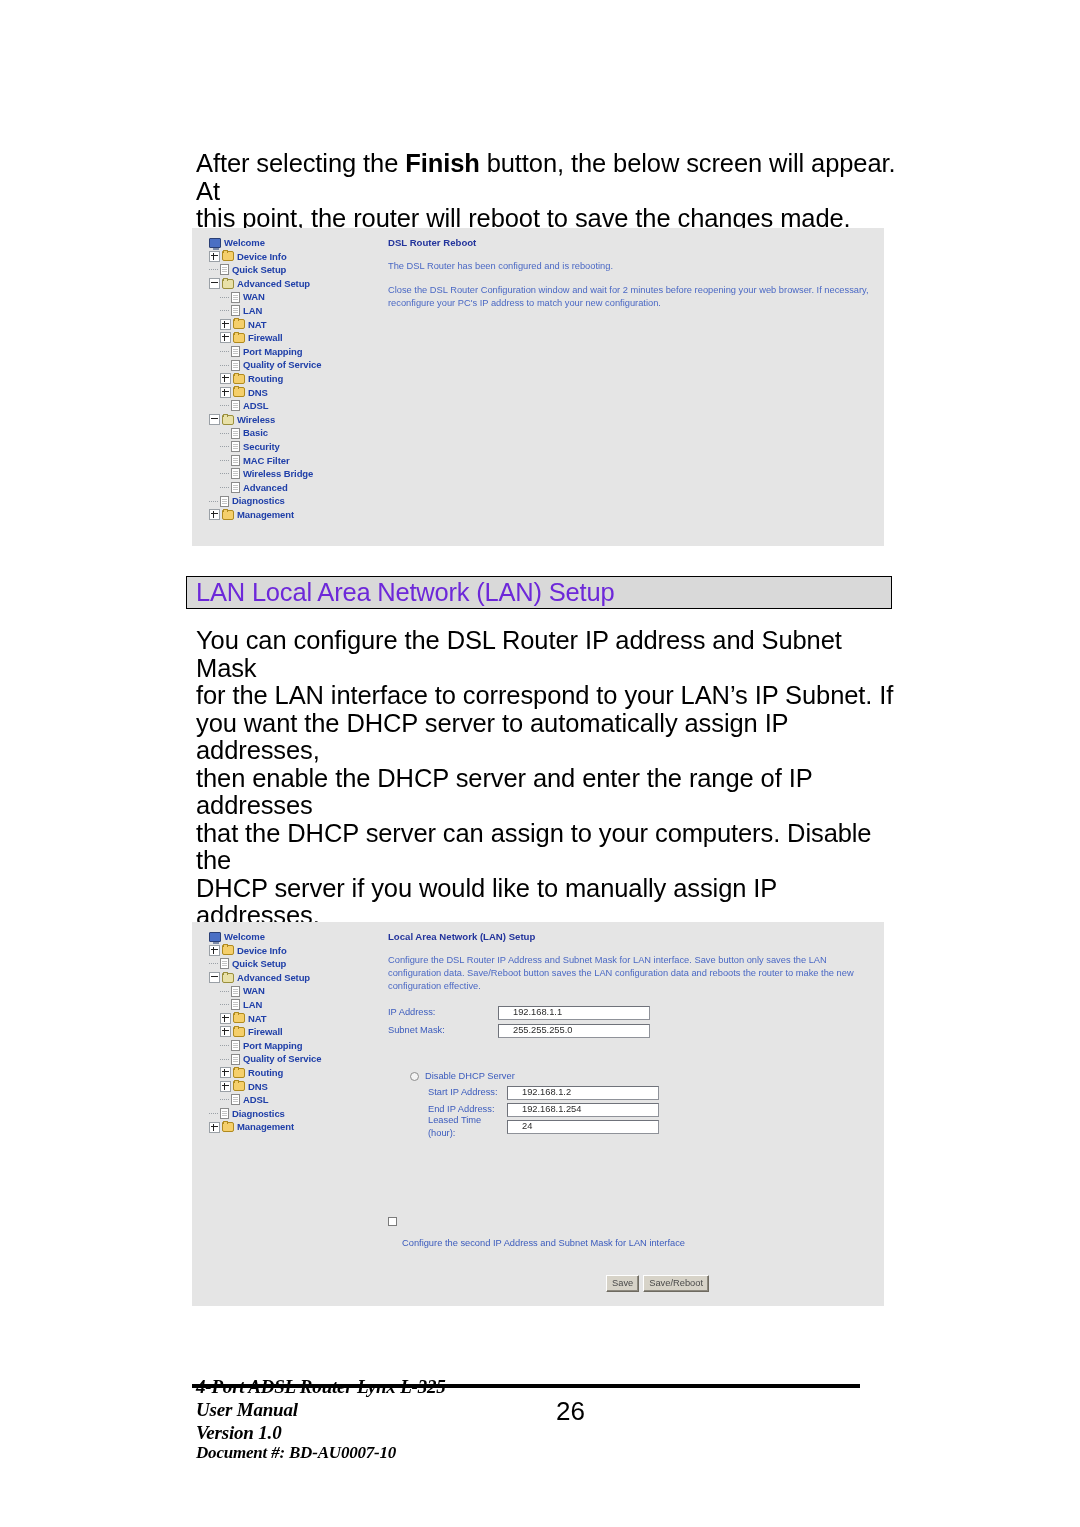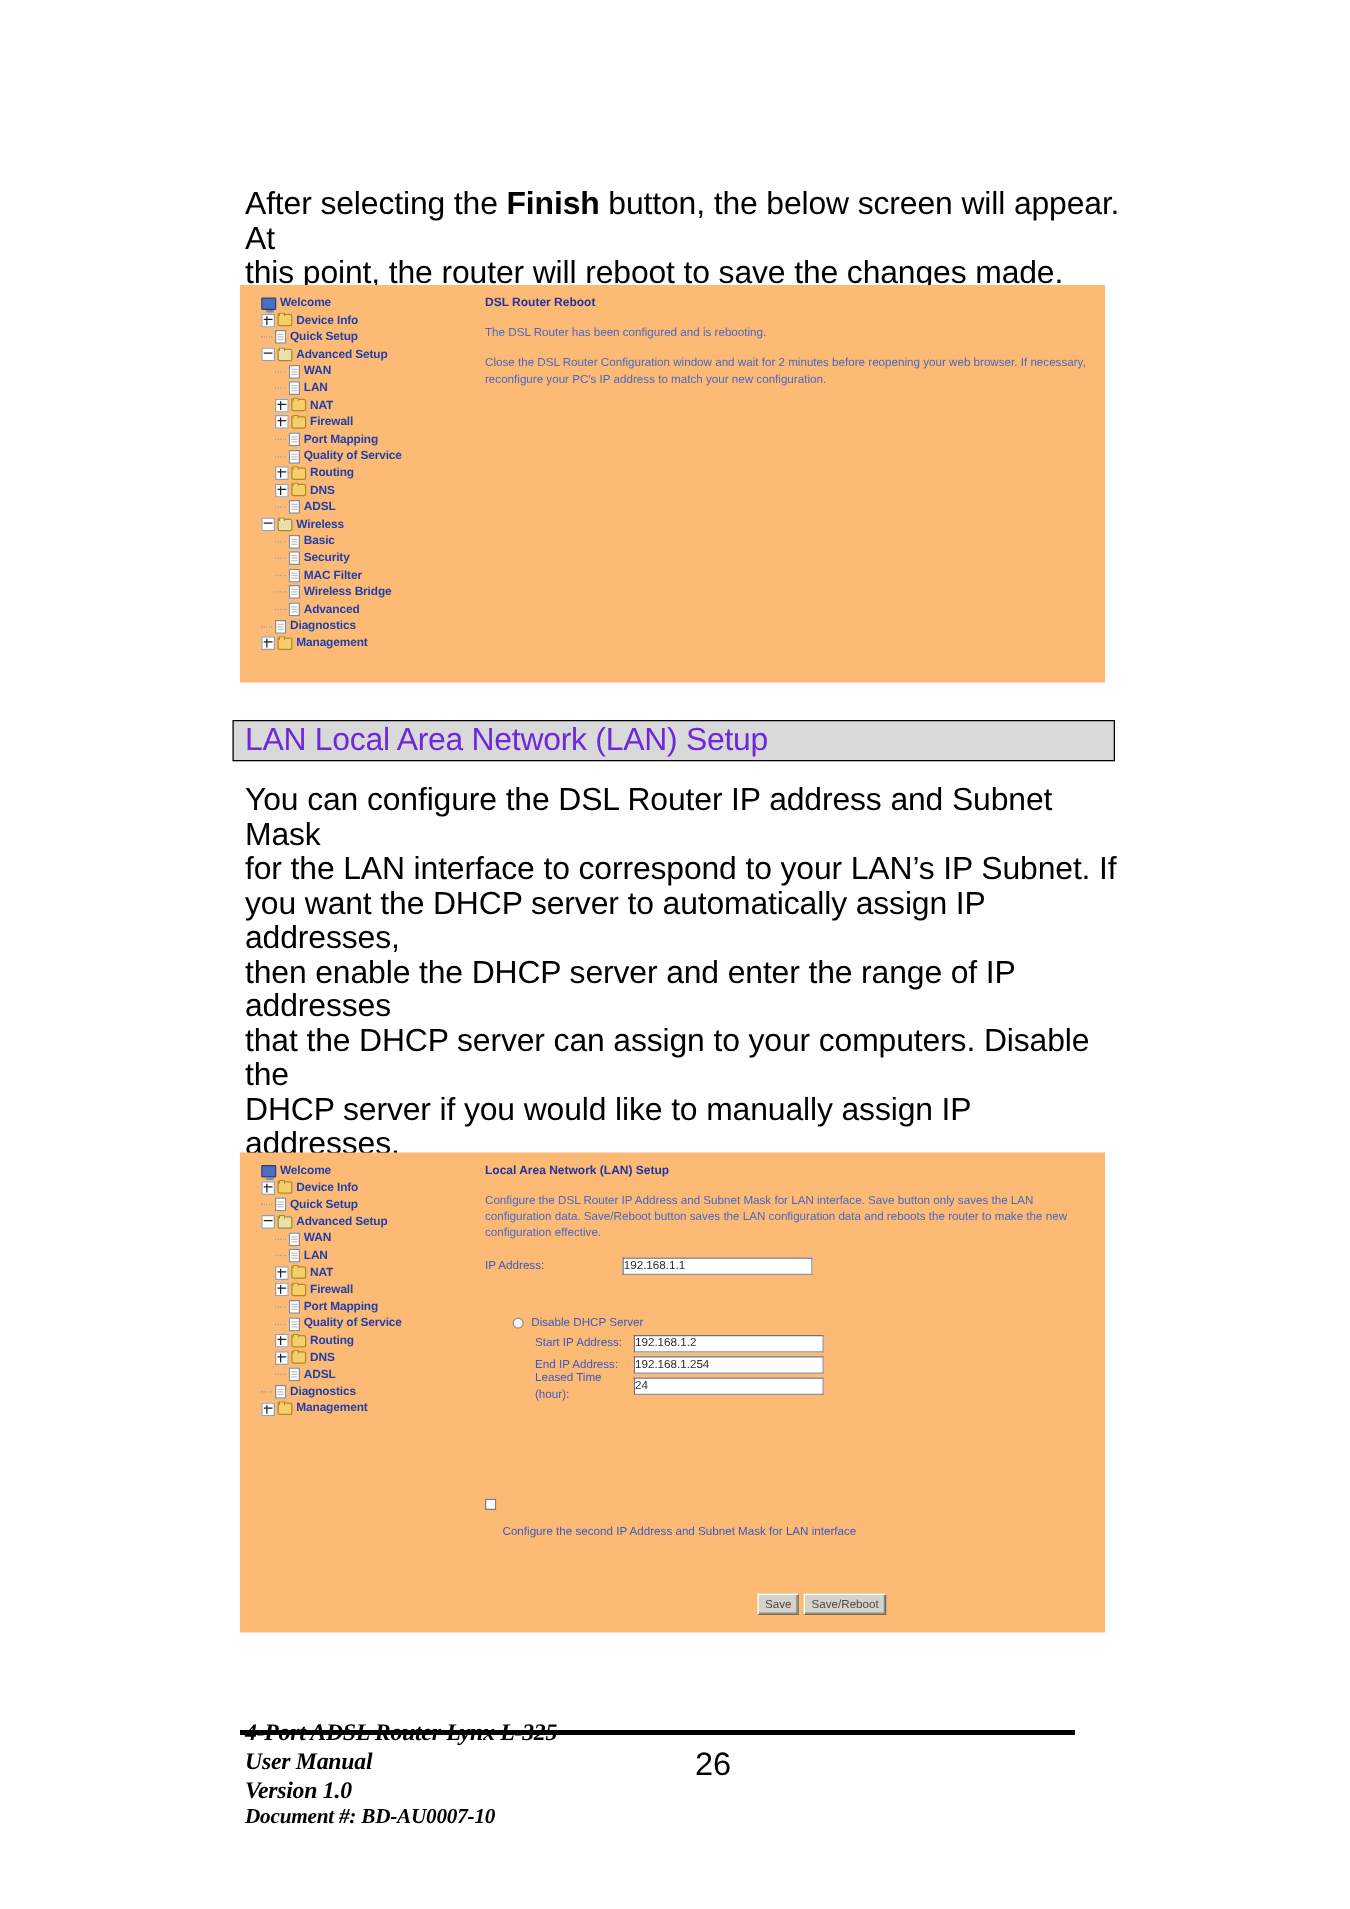--- a/index.html
+++ b/index.html
@@ -30,21 +30,21 @@
     box-sizing:border-box;
     display:flex;align-items:center;
   }
   .section-bar span{
     font-size:25.5px;color:#6d28d9;padding-left:9px;letter-spacing:-0.2px;
   }
 
   
   .shot{
     position:absolute;
-    background:#fdba74;
+    background:#e5e5e5;
     box-sizing:border-box;
     overflow:hidden;
   }
   #shot-reboot{left:192px;top:228px;width:692px;height:318px;}
   #shot-lan{left:192px;top:922px;width:692px;height:384px;}
 
   .shot-inner{position:relative;width:100%;height:100%;}
 
   
   .tree{
@@ -125,21 +125,21 @@
   .pane-p{margin:0 0 11px 0;color:#4a68c4;}
 
   
   .frow{display:flex;align-items:center;height:17px;margin-bottom:1px;}
   .frow .flabel{width:110px;color:#3b5bbd;font-size:9.3px;}
   .ffield{
     width:152px;height:14px;border:1px solid #8f9299;
     border-top-color:#6f727a;border-left-color:#6f727a;
     background:#fff;font-size:9.3px;color:#2c2c2c;
     font-family:"Liberation Sans", sans-serif;
-    padding:0 0;box-sizing:border-box;line-height:13px;
+    padding:0 14px;box-sizing:border-box;line-height:13px;
     display:flex;align-items:center;
   }
 
   .radio-row{display:flex;align-items:center;height:15px;margin-left:22px;}
   .radio{
     width:9px;height:9px;border-radius:50%;border:1px solid #8d8d8d;
     background:#f4f4f4;margin-right:6px;flex:0 0 9px;position:relative;
     box-sizing:border-box;
   }
   .radio.checked::after{
@@ -451,20 +451,24 @@
       </div>
 
     <div class="pane">
       <div class="pane-title">Local Area Network (LAN) Setup</div>
       <p class="pane-p">Configure the DSL Router IP Address and Subnet Mask for LAN interface.  Save button only saves the LAN configuration data.  Save/Reboot button saves the LAN configuration data and reboots the router to make the new configuration effective.</p>
 
       <div class="frow">
         <div class="flabel">IP Address:</div>
         <div class="ffield">192.168.1.1</div>
       </div>
+      <div class="frow">
+        <div class="flabel">Subnet Mask:</div>
+        <div class="ffield">255.255.255.0</div>
+      </div>
 
       <div style="height:29px;"></div>
 
       <div class="radio-row">
         <span class="radio"></span>
         <span class="rlbl">Disable DHCP Server</span>
       </div>
 
       <div class="sub-frow">
         <div class="flabel">Start IP Address:</div>

